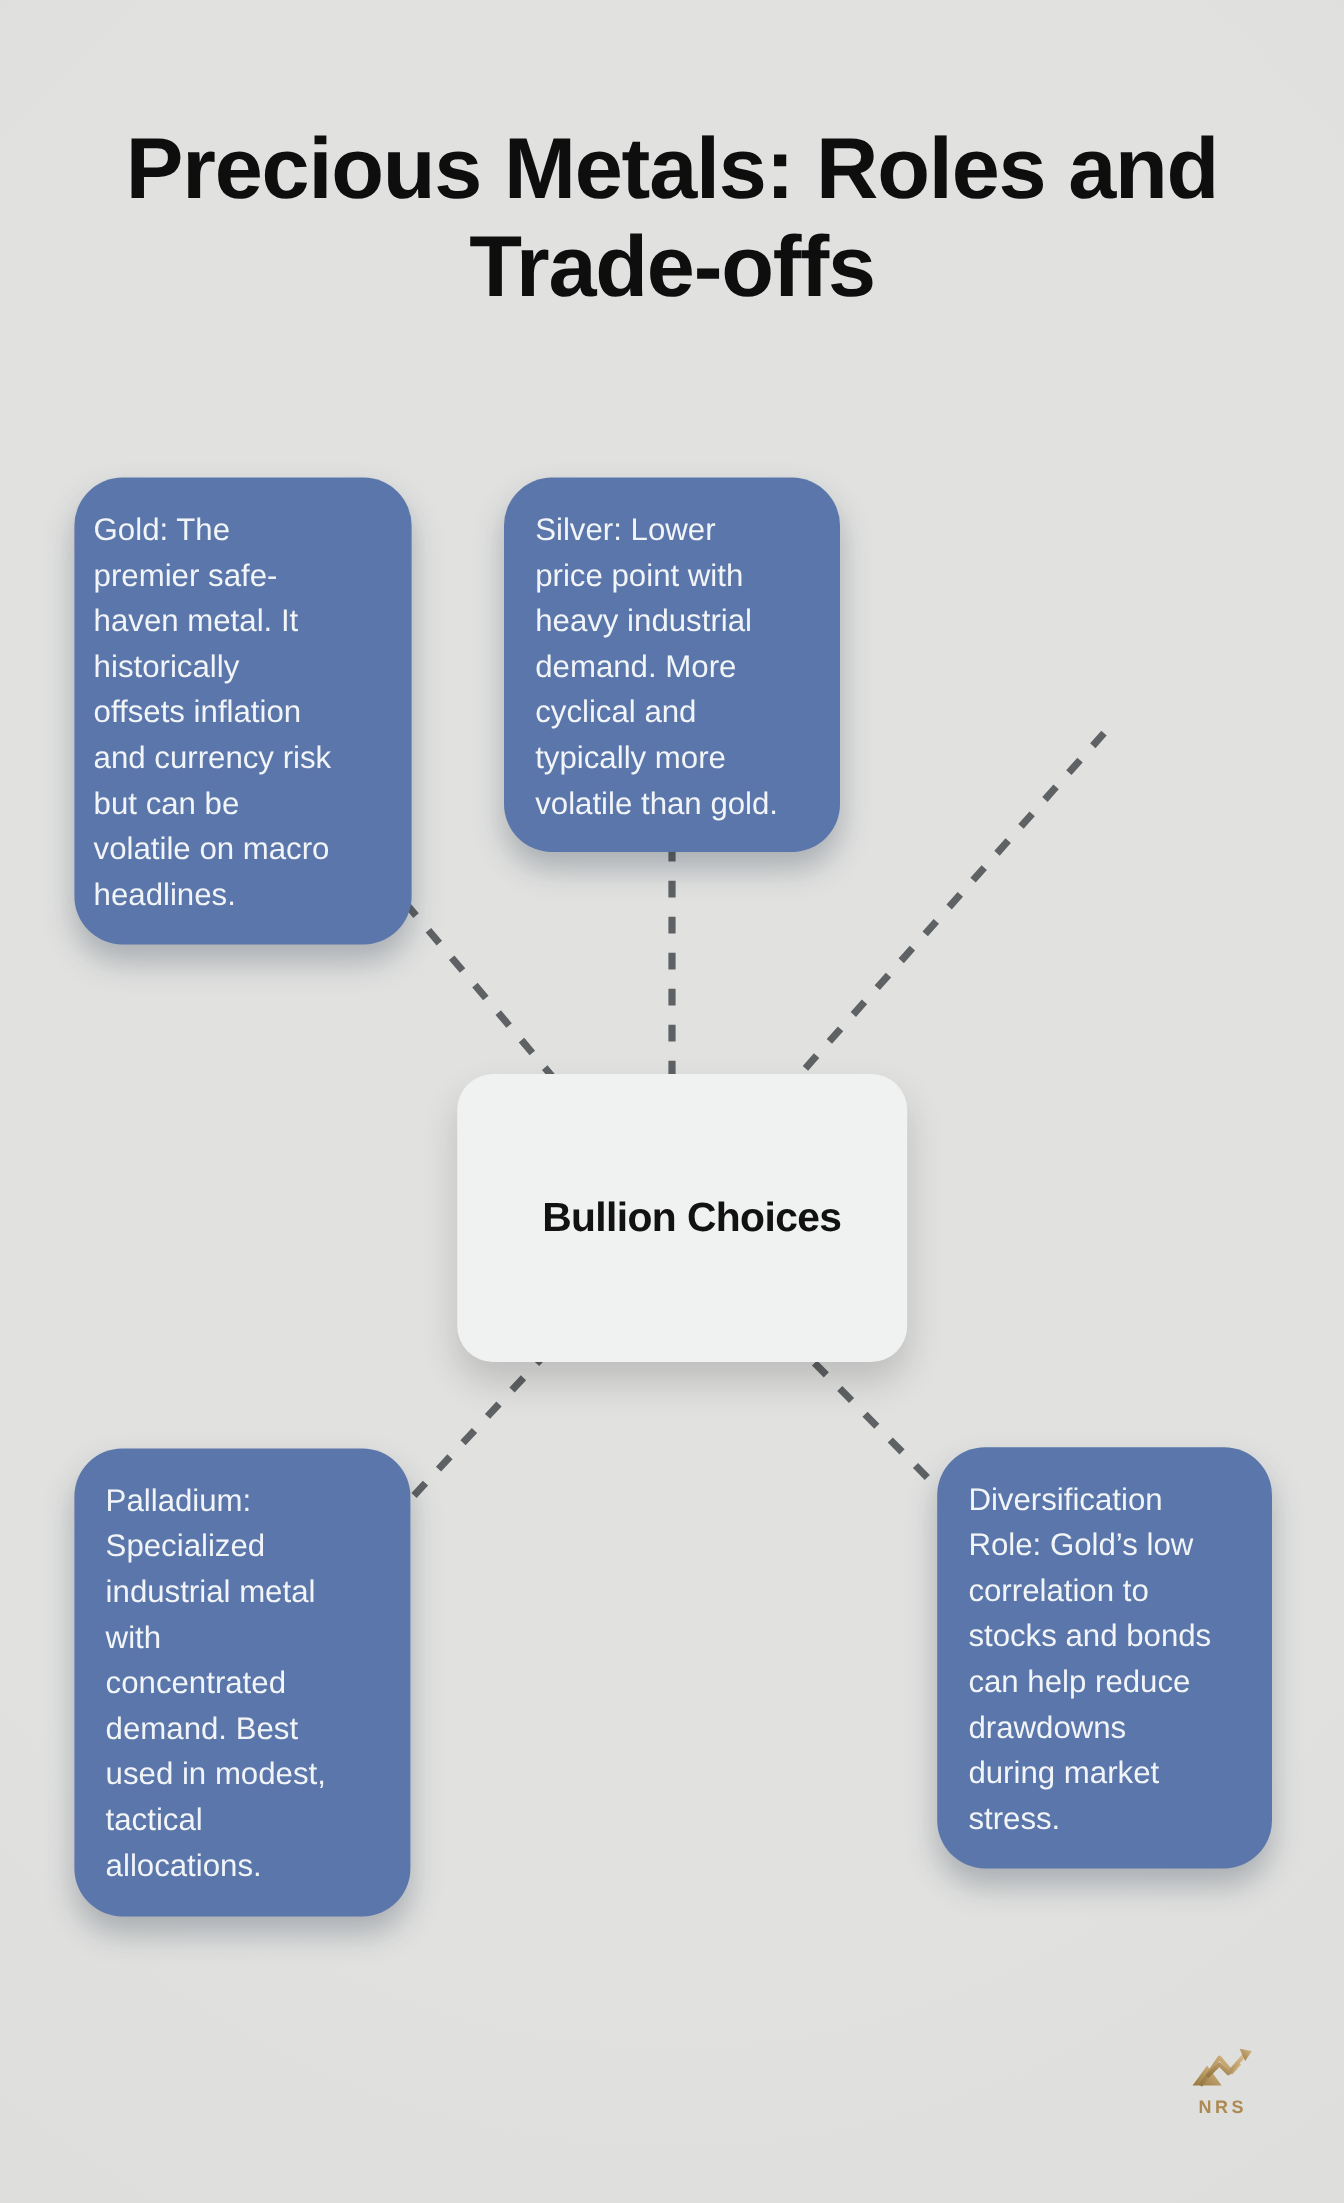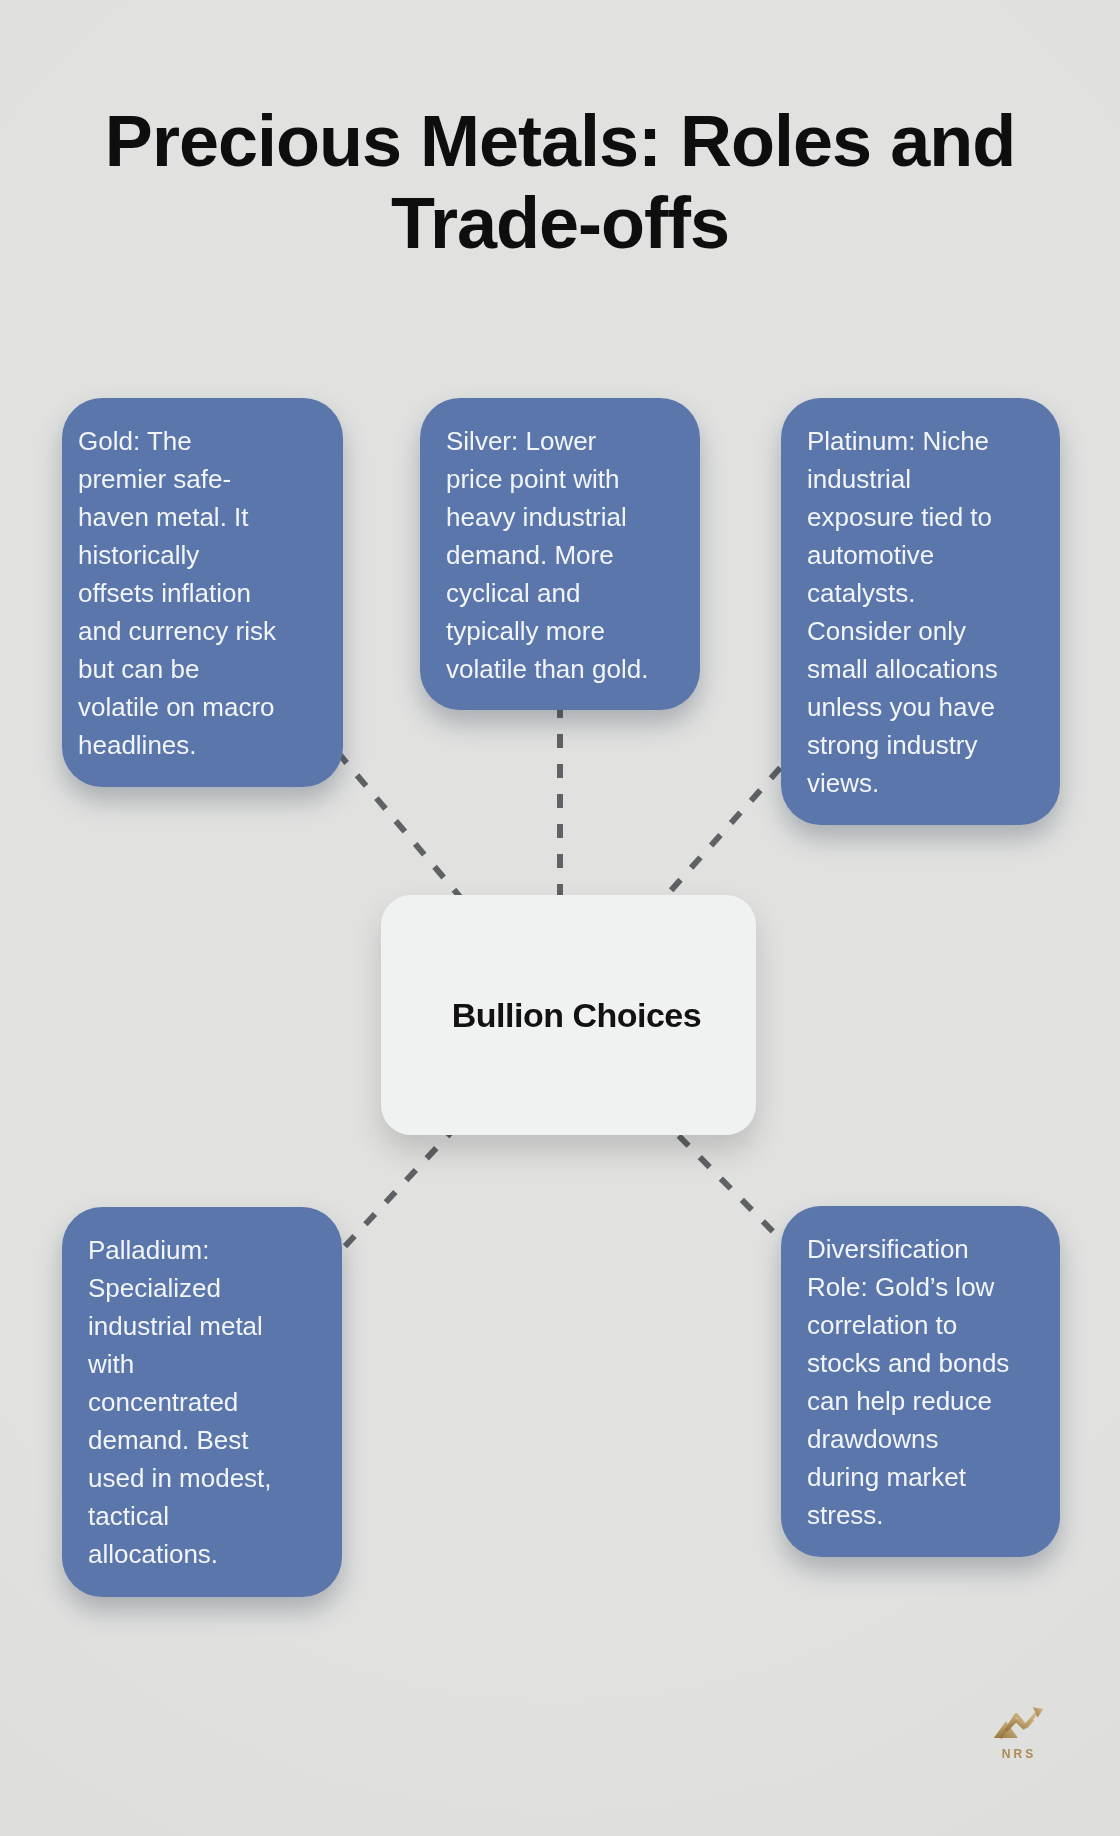--- a/index.html
+++ b/index.html
@@ -65,21 +65,21 @@
   }
   .brand{
     position:absolute;
     z-index:2;
     left:990px;top:1706px;width:58px;
     text-align:center;
   }
   .brand-text{
     display:block;
     margin-top:1px;
-    font-size:12px;
+    font-size:15px;
     font-weight:bold;
     letter-spacing:3px;
     color:#ad8a53;
   }
 </style>
 </head>
 <body>
 
 <div class="canvas">
 
@@ -105,30 +105,20 @@
 but can be
 volatile on macro
 headlines.</div>
   <div class="node node-silver">Silver: Lower
 price point with
 heavy industrial
 demand. More
 cyclical and
 typically more
 volatile than gold.</div>
-  <div class="node node-platinum">Platinum: Niche
-industrial
-exposure tied to
-automotive
-catalysts.
-Consider only
-small allocations
-unless you have
-strong industry
-views.</div>
   <div class="node node-palladium">Palladium:
 Specialized
 industrial metal
 with
 concentrated
 demand. Best
 used in modest,
 tactical
 allocations.</div>
   <div class="node node-diversification">Diversification

